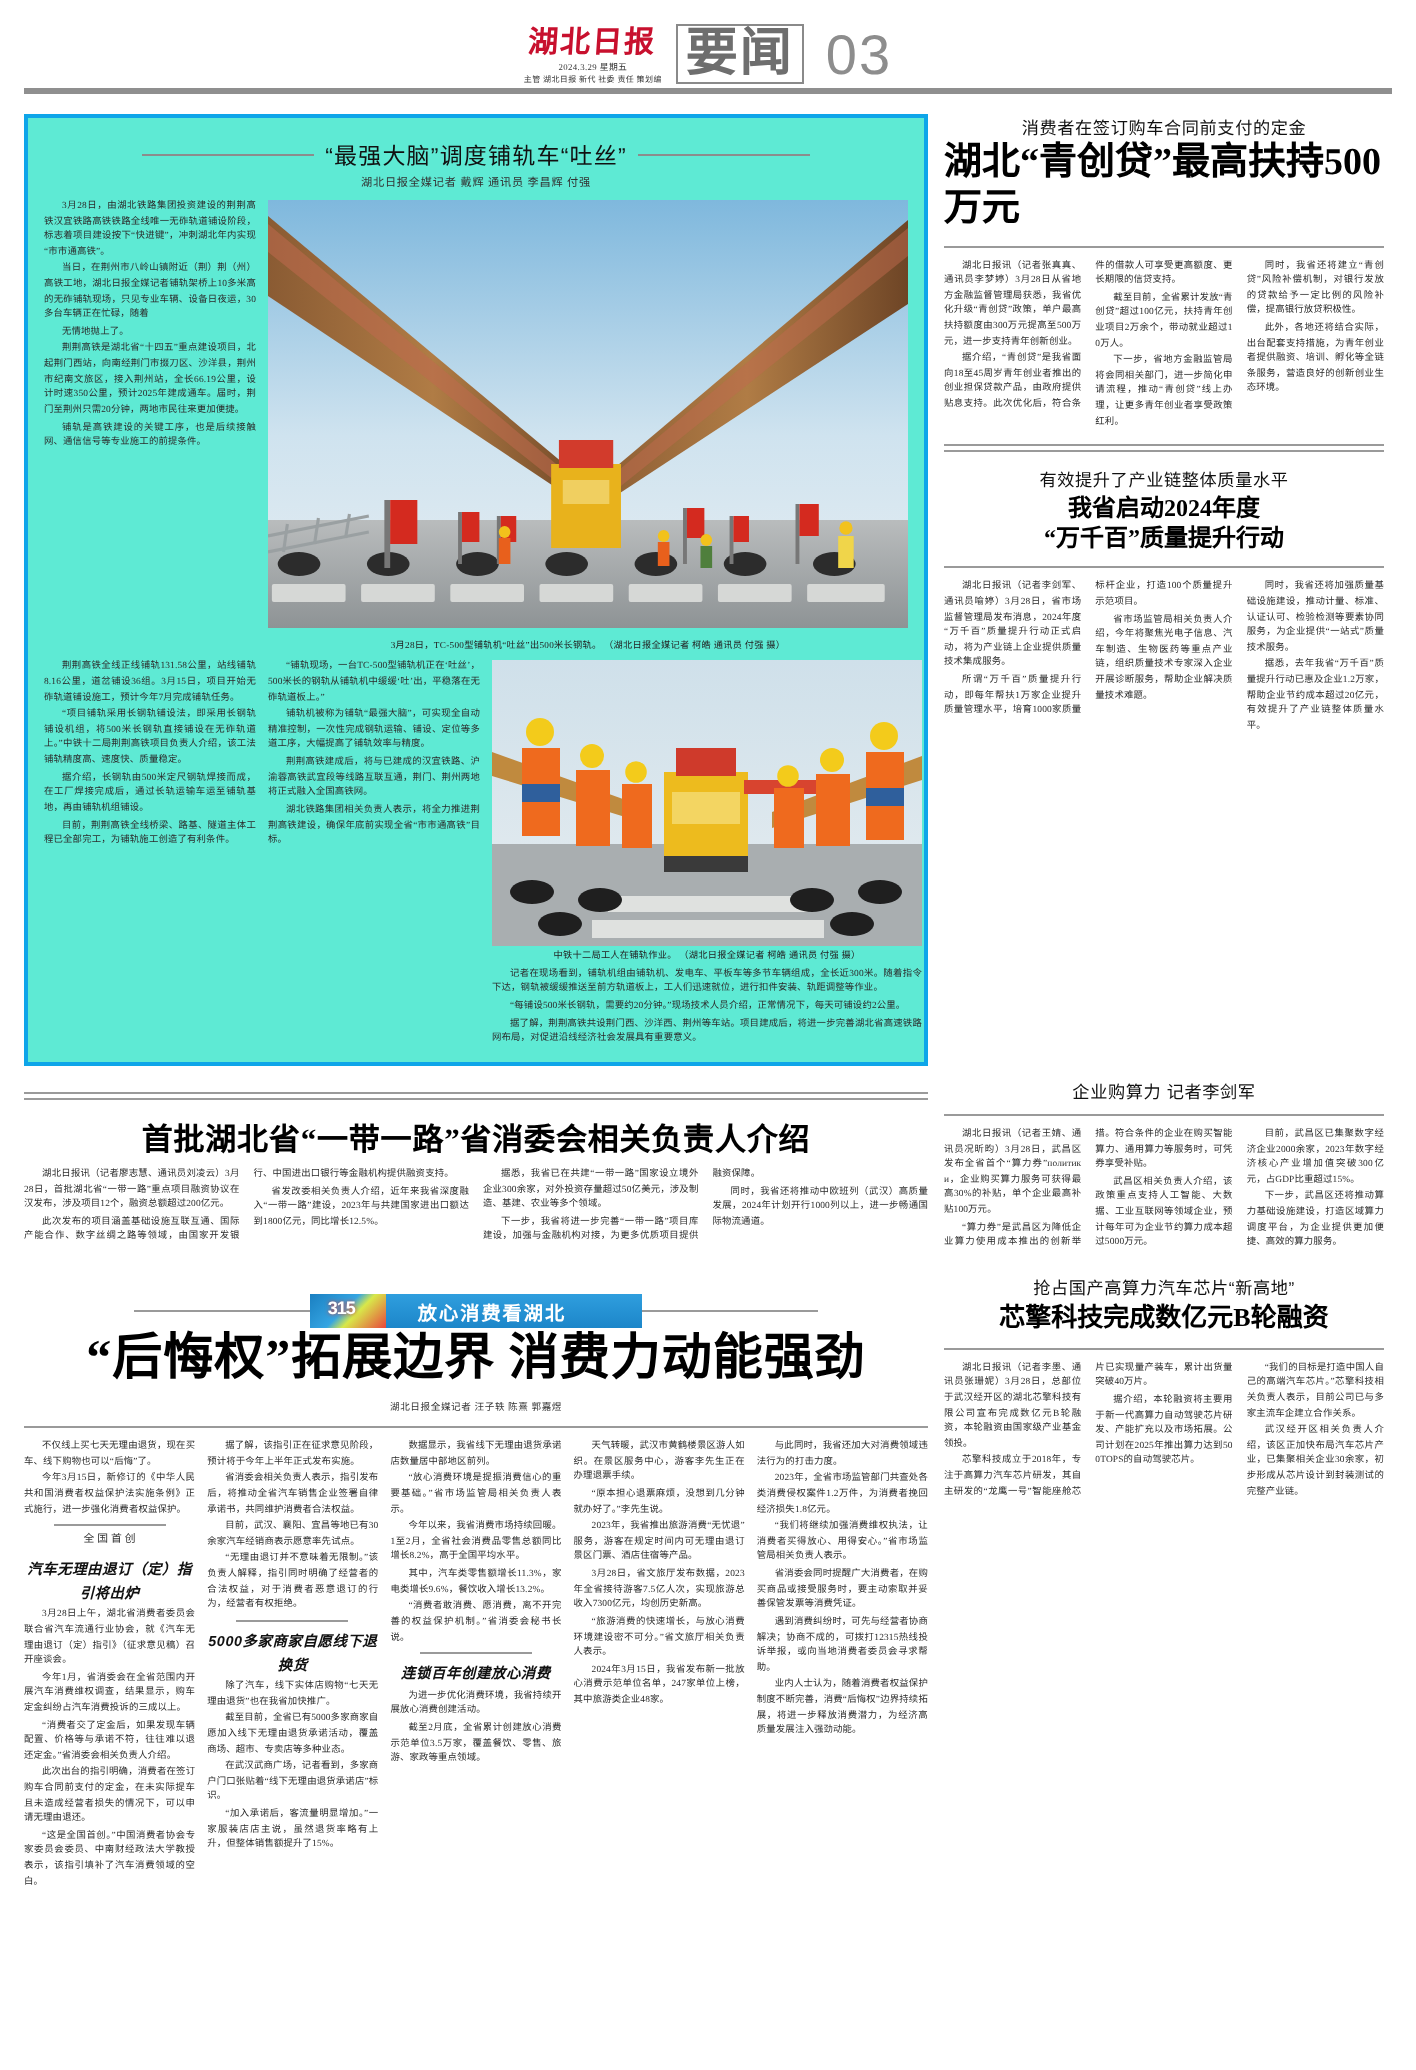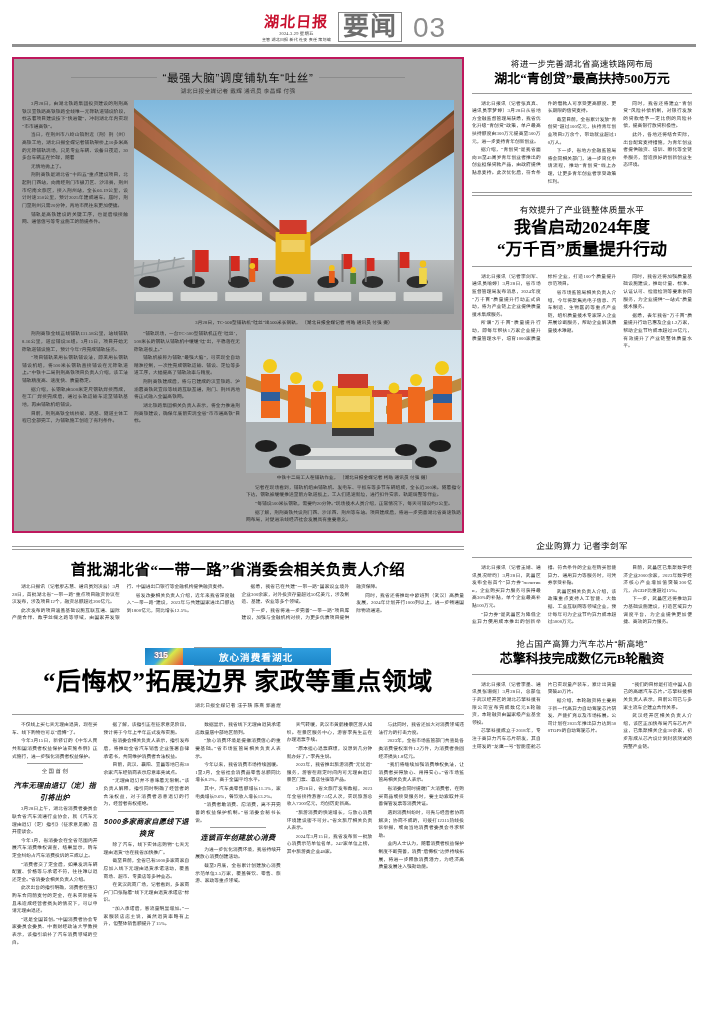--- a/index.html
+++ b/index.html
@@ -43,23 +43,23 @@
     position:absolute;left:12px;right:12px;bottom:1px;height:3px;background:#8f8f8f;
   }
 
   
   .body-wrap{position:relative;padding:6px 12px 0 12px;box-sizing:border-box;}
   .row-top{display:flex;gap:8px;align-items:flex-start;}
 
   
   .lead{
     width:452px;box-sizing:border-box;
-    border:2px solid #be185d;
+    border:2px solid #0ea5e9;
     padding:8px 8px 6px 8px;
-    background:#a3a3a3;
+    background:#5eead4;
     position:relative;
   }
   .kicker-wrap{display:flex;align-items:center;justify-content:center;gap:6px;margin:2px 0 2px 0;}
   .kicker-line{height:1px;background:#8c8c8c;flex:0 0 86px;}
   .kicker{
     font-size:11.5px;color:#111;letter-spacing:.6px;white-space:nowrap;
     font-family:"Liberation Sans","DejaVu Sans",sans-serif;font-weight:500;
   }
   .lead-title{
     font-size:30px;font-weight:bold;text-align:center;letter-spacing:.5px;
@@ -83,55 +83,55 @@
   
   .mt{font-size:4.7px;line-height:1.62;color:#2b2b2b;text-align:justify;letter-spacing:.08px;
       font-family:"Liberation Serif","DejaVu Serif",serif;word-break:break-all;}
   .mt p{margin:0 0 1px 0;text-indent:9px;}
 
   
   .rail{width:220px;flex:0 0 220px;box-sizing:border-box;}
   .art{margin-bottom:7px;}
   .shoulder{font-size:8.6px;text-align:center;color:#111;letter-spacing:.3px;margin-bottom:2px;
             font-family:"Liberation Sans","DejaVu Sans",sans-serif;}
-  .hl-1{font-size:13px;font-weight:bold;text-align:center;line-height:1.2;color:#000;letter-spacing:0;
+  .hl-1{font-size:19px;font-weight:bold;line-height:1.2;color:#000;letter-spacing:0;
         font-family:"Liberation Serif","DejaVu Serif",serif;}
-  .hl-2{font-size:17px;font-weight:bold;text-align:center;line-height:1.25;color:#000;
+  .hl-2{font-size:12px;font-weight:bold;text-align:center;line-height:1.25;color:#000;
         font-family:"Liberation Serif","DejaVu Serif",serif;}
   .hl-3{font-size:13px;font-weight:bold;text-align:center;line-height:1.25;color:#000;
         font-family:"Liberation Serif","DejaVu Serif",serif;}
   .rule-sep{height:1px;background:#9a9a9a;margin:6px 0 6px 0;}
   .rule-dbl{border-top:1px solid #9a9a9a;border-bottom:1px solid #9a9a9a;height:2px;margin:7px 0;}
   .threecol{column-count:3;column-gap:7px;}
   .fourcol{column-count:4;column-gap:7px;}
 
   
   .mid{margin-top:6px;display:flex;gap:8px;align-items:flex-start;}
   .mid-left{width:452px;flex:0 0 452px;}
   .mid-title{font-size:15.5px;font-weight:bold;text-align:center;letter-spacing:.4px;margin:2px 0 4px 0;color:#000;
              font-family:"Liberation Serif","DejaVu Serif",serif;}
 
   
-  .banner-wrap{display:flex;align-items:center;justify-content:center;margin:10px 0 2px 0;gap:0;flex-direction:column;}
+  .banner-wrap{display:flex;align-items:center;justify-content:center;margin:10px 0 2px 0;gap:0;}
   .banner-line{height:1px;background:#9a9a9a;width:88px;}
   .banner{
     display:flex;align-items:center;height:17px;
     background:linear-gradient(180deg,#2f9ede 0%,#1c86c9 100%);
     padding:0 12px 0 0;position:relative;
   }
   .banner-badge{
     width:38px;height:17px;
     background:linear-gradient(135deg,#1a7fc1,#35a5e2 45%,#d8e84a 60%,#e8463c 100%);
     position:relative;overflow:hidden;flex:0 0 38px;
   }
   .banner-badge .b315{
     position:absolute;left:9px;top:2px;font-size:9px;font-weight:bold;color:#fff;
     font-family:"Liberation Sans",sans-serif;text-shadow:0 0 2px #e03a2f;letter-spacing:-.5px;
   }
-  .banner-text{color:#fff;font-size:9.6px;font-weight:bold;letter-spacing:1px;padding:0 26px 0 36px;
+  .banner-text{color:#fff;font-size:9.6px;font-weight:bold;letter-spacing:1px;padding:0 26px 0 16px;
                font-family:"Liberation Sans","DejaVu Sans",sans-serif;}
 
   .consumer-kicker{font-size:9px;text-align:center;color:#111;margin:8px 0 3px 0;letter-spacing:.3px;
                    font-family:"Liberation Sans","DejaVu Sans",sans-serif;}
   .consumer-title{font-size:25px;font-weight:bold;text-align:center;letter-spacing:.5px;color:#000;line-height:1.15;
                   font-family:"Liberation Serif","DejaVu Serif",serif;}
   .consumer-byline{font-size:4.8px;text-align:center;color:#333;margin-top:4px;letter-spacing:.3px;}
 
   .sub-h{font-size:7.2px;text-align:center;font-weight:bold;color:#111;margin:4px 0 2px 0;letter-spacing:.3px;
          font-family:"Liberation Sans","DejaVu Sans",sans-serif;font-style:italic;}
@@ -354,21 +354,21 @@
                   <p>据了解，荆荆高铁共设荆门西、沙洋西、荆州等车站。项目建成后，将进一步完善湖北省高速铁路网布局，对促进沿线经济社会发展具有重要意义。</p>
                 </div>
             </div>
           </div>
         </div>
       </div>
 
       <div class="rail">
 
         <div class="art">
-          <div class="shoulder">将进一步完善湖北省高速铁路网布局</div>
+          <div class="shoulder">消费者在签订购车合同前支付的定金</div>
           <div class="hl-1">湖北“青创贷”最高扶持500万元</div>
           <div class="rule-sep"></div>
           <div class="mt threecol">
             <div>
                 <p>湖北日报讯（记者张真真、通讯员李梦婷）3月28日从省地方金融监督管理局获悉，我省优化升级“青创贷”政策，单户最高扶持额度由300万元提高至500万元，进一步支持青年创新创业。</p>
                 <p>据介绍，“青创贷”是我省面向18至45周岁青年创业者推出的创业担保贷款产品，由政府提供贴息支持。此次优化后，符合条件的借款人可享受更高额度、更长期限的信贷支持。</p>
                 <p>截至目前，全省累计发放“青创贷”超过100亿元，扶持青年创业项目2万余个，带动就业超过10万人。</p>
                 <p>下一步，省地方金融监管局将会同相关部门，进一步简化申请流程，推动“青创贷”线上办理，让更多青年创业者享受政策红利。</p>
                 <p>同时，我省还将建立“青创贷”风险补偿机制，对银行发放的贷款给予一定比例的风险补偿，提高银行放贷积极性。</p>
                 <p>此外，各地还将结合实际，出台配套支持措施，为青年创业者提供融资、培训、孵化等全链条服务，营造良好的创新创业生态环境。</p>
@@ -436,21 +436,21 @@
           <div class="banner-line"></div>
           <div class="banner">
             <div class="banner-badge">
               <span class="b315">315</span>
             </div>
             <div class="banner-text">放心消费看湖北</div>
           </div>
           <div class="banner-line"></div>
         </div>
 
-        <div class="consumer-title">“后悔权”拓展边界  家政等重点领域</div>
+        <div class="consumer-title">“后悔权”拓展边界  消费力动能强劲</div>
         <div class="consumer-byline">湖北日报全媒记者 汪子轶 陈熹 郭嘉煜</div>
         <div class="rule-sep"></div>
 
         <div style="display:flex;gap:6px;">
           <div style="flex:1" class="mt">
             <div>
                 <p>不仅线上买七天无理由退货，现在买车、线下购物也可以“后悔”了。</p>
                 <p>今年3月15日，新修订的《中华人民共和国消费者权益保护法实施条例》正式施行，进一步强化消费者权益保护。</p>
               </div>
             <div class="hr-short"></div>

